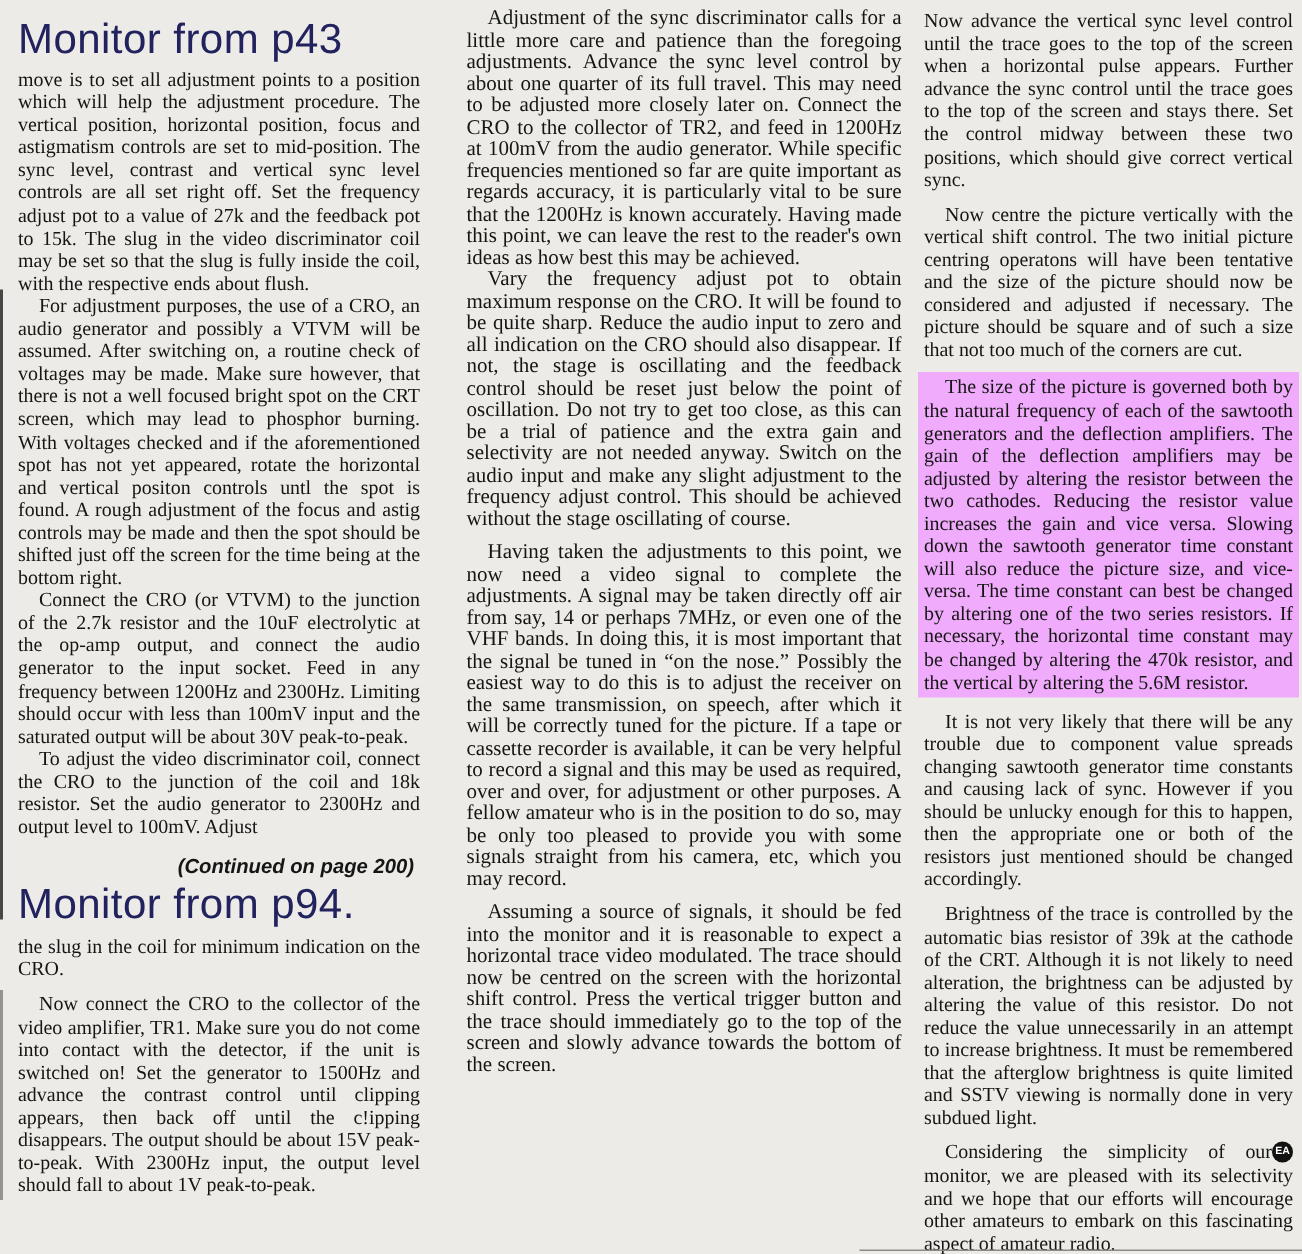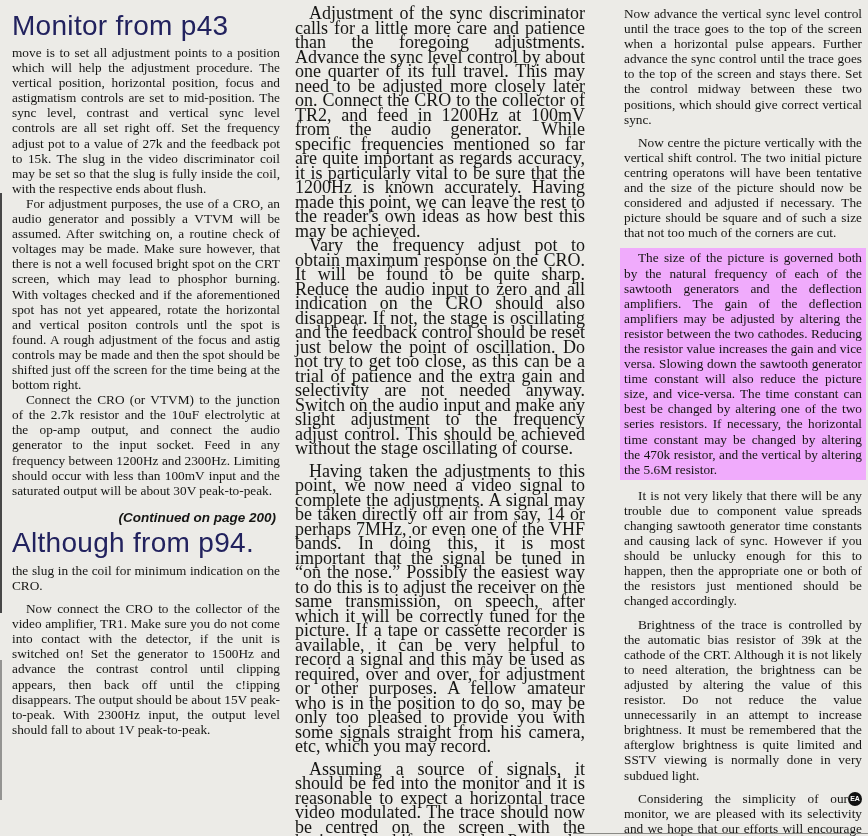--- a/index.html
+++ b/index.html
@@ -26,22 +26,22 @@
     padding: 6px 6px 0 12px;
     gap: 15px;
     font-family: "Liberation Serif", serif;
     font-size: 13.3px;
     line-height: 15.1px;
     color: #151513;
     text-align: justify;
   }
   .col { box-sizing: border-box; }
   .col-left  { width: 268px; }
-  .col-mid   { width: 290px; font-size: 18px; line-height: 14.5px; }
-  .col-right { flex: 1; margin-left: 24px; }
+  .col-mid   { width: 290px; font-size: 14px; line-height: 14.5px; margin-left: 16px; }
+  .col-right { flex: 1; }
   h1, h2 {
     font-family: "Liberation Sans", sans-serif;
     font-weight: normal;
     color: #22225e;
     font-size: 28px;
     line-height: 24px;
     letter-spacing: .3px;
     margin: 0;
     text-align: left;
   }
@@ -87,22 +87,23 @@
 <div class="scan-edge-line seg2"></div>
 <div class="scan-bottom-line"></div>
 
 <div class="page">
 
   <div class="col col-left">
     <h1>Monitor from p43</h1>
     <p class="noindent">move is to set all adjustment points to a position which will help the adjustment procedure. The vertical position, horizontal position, focus and astigmatism controls are set to mid-position. The sync level, contrast and vertical sync level controls are all set right off. Set the frequency adjust pot to a value of 27k and the feedback pot to 15k. The slug in the video discriminator coil may be set so that the slug is fully inside the coil, with the respective ends about flush.</p>
     <p>For adjustment purposes, the use of a CRO, an audio generator and possibly a VTVM will be assumed. After switching on, a routine check of voltages may be made. Make sure however, that there is not a well focused bright spot on the CRT screen, which may lead to phosphor burning. With voltages checked and if the aforementioned spot has not yet appeared, rotate the horizontal and vertical positon controls untl the spot is found. A rough adjustment of the focus and astig controls may be made and then the spot should be shifted just off the screen for the time being at the bottom right.</p>
     <p>Connect the CRO (or VTVM) to the junction of the 2.7k resistor and the 10uF electrolytic at the op-amp output, and connect the audio generator to the input socket. Feed in any frequency between 1200Hz and 2300Hz. Limiting should occur with less than 100mV input and the saturated output will be about 30V peak-to-peak.</p>
+    <p>To adjust the video discriminator coil, connect the CRO to the junction of the coil and 18k resistor. Set the audio generator to 2300Hz and output level to 100mV. Adjust</p>
     <p class="continued">(Continued on page 200)</p>
-    <h2>Although from p94.</h2>
+    <h2>Monitor from p94.</h2>
     <p class="noindent">the slug in the coil for minimum indication on the CRO.</p>
     <p class="gap">Now connect the CRO to the collector of the video amplifier, TR1. Make sure you do not come into contact with the detector, if the unit is switched on! Set the generator to 1500Hz and advance the contrast control until clipping appears, then back off until the c!ipping disappears. The output should be about 15V peak-to-peak. With 2300Hz input, the output level should fall to about 1V peak-to-peak.</p>
   </div>
 
   <div class="col col-mid">
     <p>Adjustment of the sync discriminator calls for a little more care and patience than the foregoing adjustments. Advance the sync level control by about one quarter of its full travel. This may need to be adjusted more closely later on. Connect the CRO to the collector of TR2, and feed in 1200Hz at 100mV from the audio generator. While specific frequencies mentioned so far are quite important as regards accuracy, it is particularly vital to be sure that the 1200Hz is known accurately. Having made this point, we can leave the rest to the reader's own ideas as how best this may be achieved.</p>
     <p>Vary the frequency adjust pot to obtain maximum response on the CRO. It will be found to be quite sharp. Reduce the audio input to zero and all indication on the CRO should also disappear. If not, the stage is oscillating and the feedback control should be reset just below the point of oscillation. Do not try to get too close, as this can be a trial of patience and the extra gain and selectivity are not needed anyway. Switch on the audio input and make any slight adjustment to the frequency adjust control. This should be achieved without the stage oscillating of course.</p>
     <p class="gap">Having taken the adjustments to this point, we now need a video signal to complete the adjustments. A signal may be taken directly off air from say, 14 or perhaps 7MHz, or even one of the VHF bands. In doing this, it is most important that the signal be tuned in “on the nose.” Possibly the easiest way to do this is to adjust the receiver on the same transmission, on speech, after which it will be correctly tuned for the picture. If a tape or cassette recorder is available, it can be very helpful to record a signal and this may be used as required, over and over, for adjustment or other purposes. A fellow amateur who is in the position to do so, may be only too pleased to provide you with some signals straight from his camera, etc, which you may record.</p>
     <p class="gap">Assuming a source of signals, it should be fed into the monitor and it is reasonable to expect a horizontal trace video modulated. The trace should now be centred on the screen with the horizontal shift control. Press the vertical trigger button and the trace should immediately go to the top of the screen and slowly advance towards the bottom of the screen.</p>
   </div>

